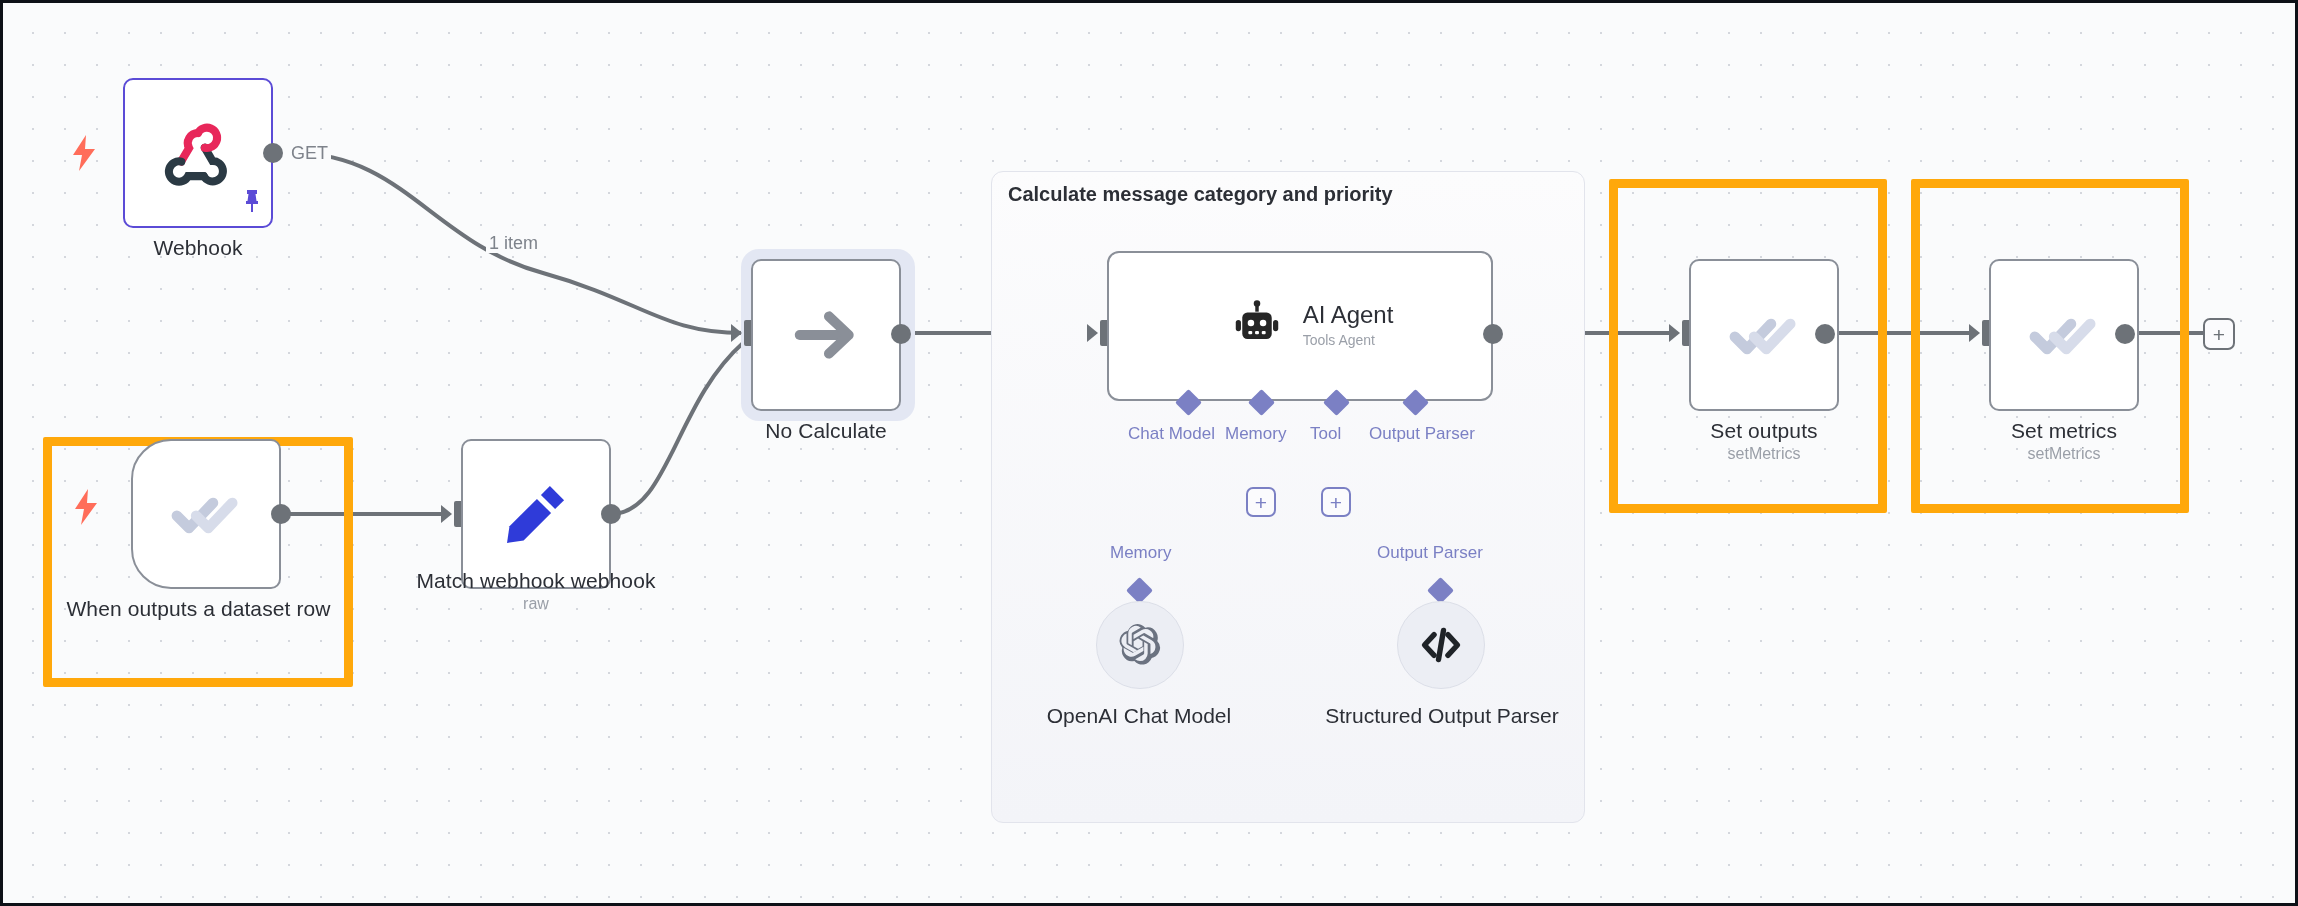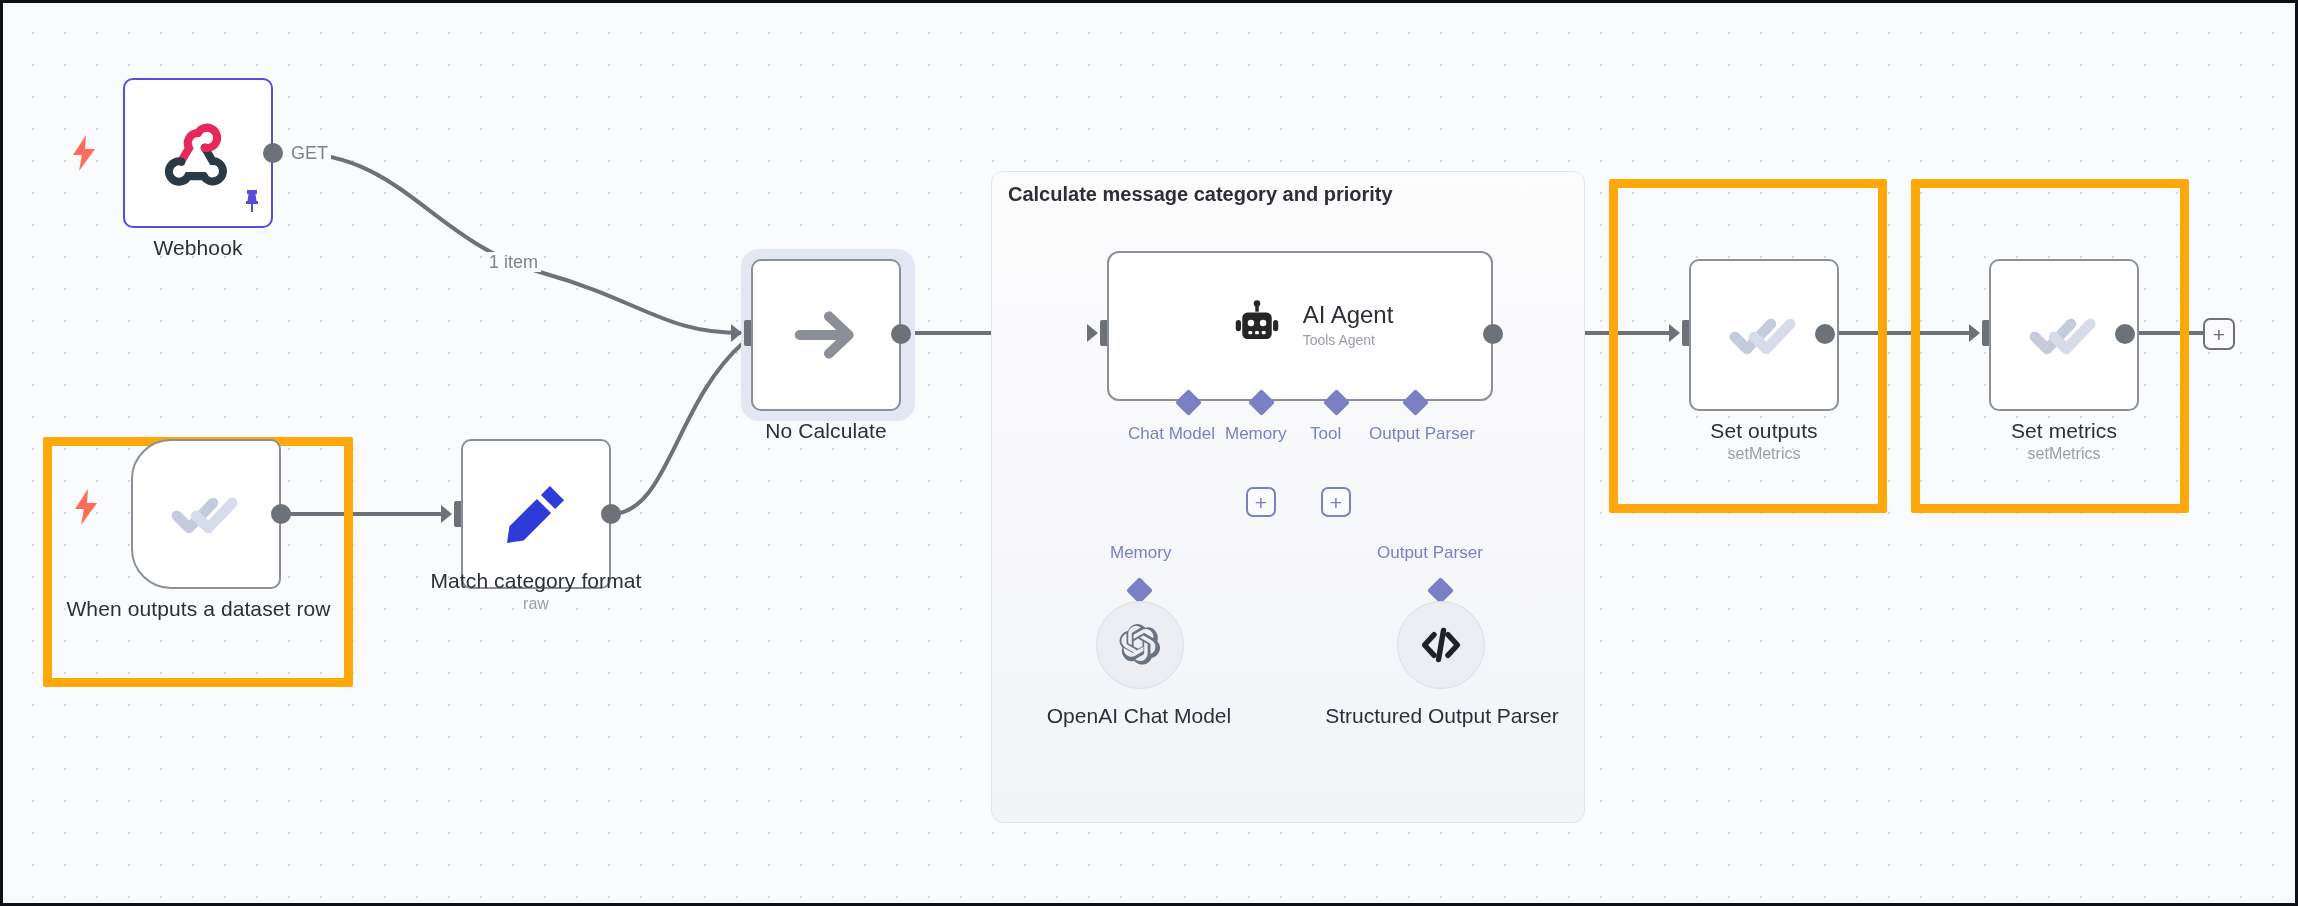--- a/index.html
+++ b/index.html
@@ -217,25 +217,25 @@
   <div class="node">
     <div class="in-arrow" style="left:438px;top:502px;"></div>
     <div class="in-port" style="left:451px;top:498px;"></div>
     <div class="node-box" style="left:458px;top:436px;width:150px;height:150px;">
       <svg class="ico" width="74" height="74" viewBox="0 0 24 24" aria-hidden="true">
         <path d="M16.5 2.9 l4.6 4.6 l-2.9 2.9 l-4.6 -4.6 Z" fill="#2f3bd9"></path>
         <path d="M12.3 7.1 l4.6 4.6 l-8.9 8.9 l-5.4 0.8 l0.8 -5.4 Z" fill="#2f3bd9"></path>
       </svg>
     </div>
     <div class="out-dot" style="left:598px;top:501px;"></div>
-    <div class="node-label" style="left:383px;top:565px;width:300px;">Match category format</div>
+    <div class="node-label" style="left:383px;top:565px;width:300px;">Match webhook webhook</div>
     <div class="node-sub" style="left:383px;top:591px;width:300px;">raw</div>
   </div>
 
-  <div class="edge-label" style="left:483px;top:230px;margin-top:19px;">1 item</div>
+  <div class="edge-label" style="left:483px;top:230px;">1 item</div>
 
   <div class="sel-halo" style="left:738px;top:246px;width:174px;height:172px;"></div>
   <div class="node">
     <div class="in-arrow" style="left:728px;top:321px;"></div>
     <div class="in-port" style="left:741px;top:317px;"></div>
     <div class="node-box" style="left:748px;top:256px;width:150px;height:152px;">
       <svg class="ico" width="70" height="70" viewBox="0 0 24 24" aria-hidden="true">
         <path d="M3 12 H19" fill="none" stroke="#8a8f98" stroke-width="3.4" stroke-linecap="round"></path>
         <path d="M13 5.6 L19.8 12 L13 18.4" fill="none" stroke="#8a8f98" stroke-width="3.4" stroke-linecap="round" stroke-linejoin="round"></path>
       </svg>

